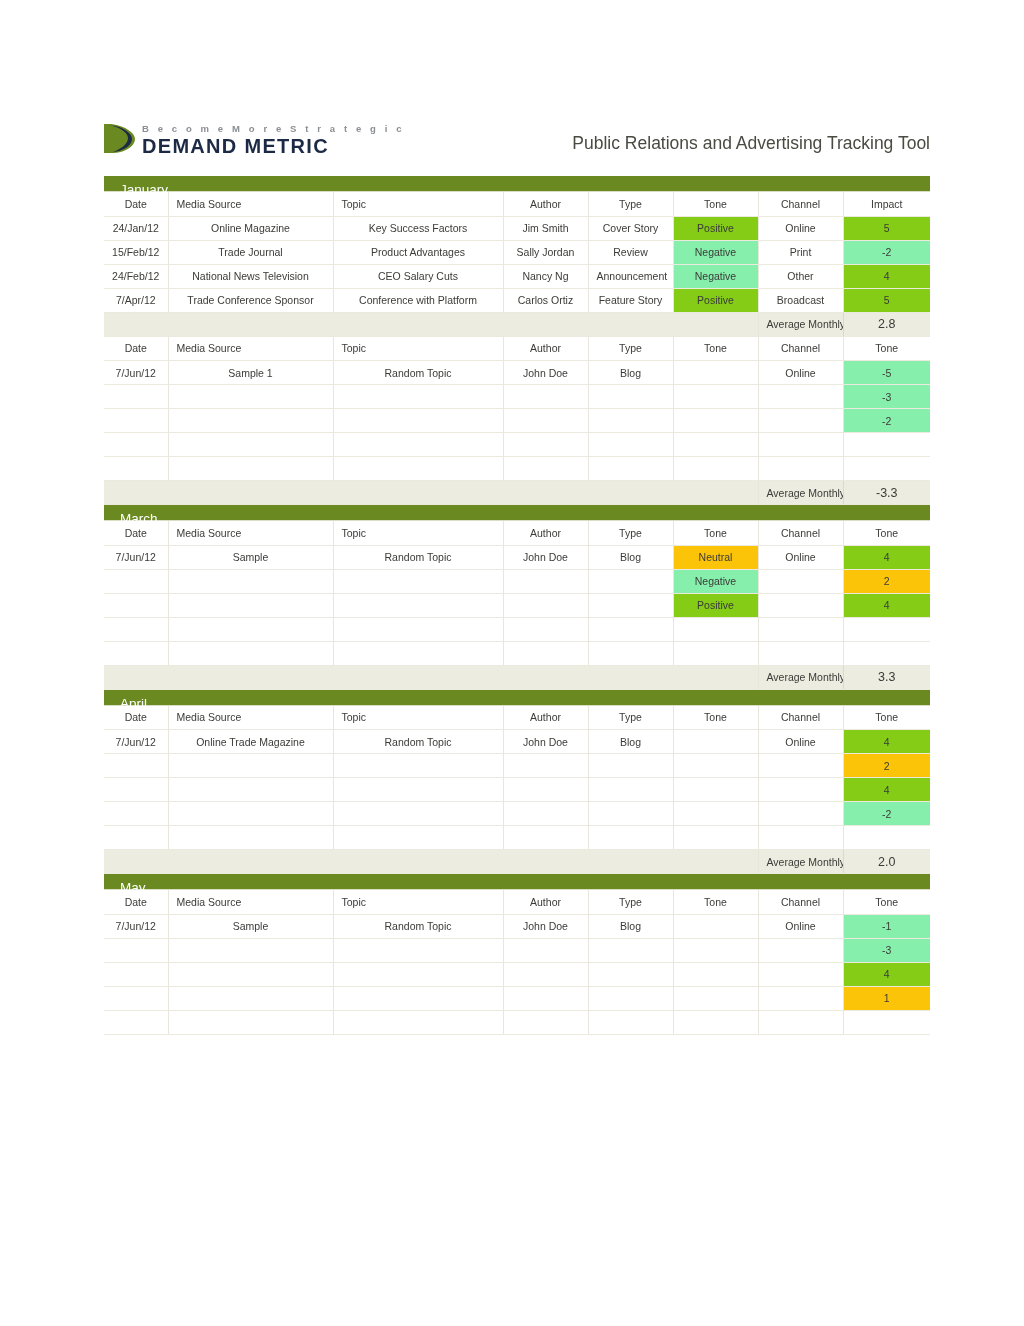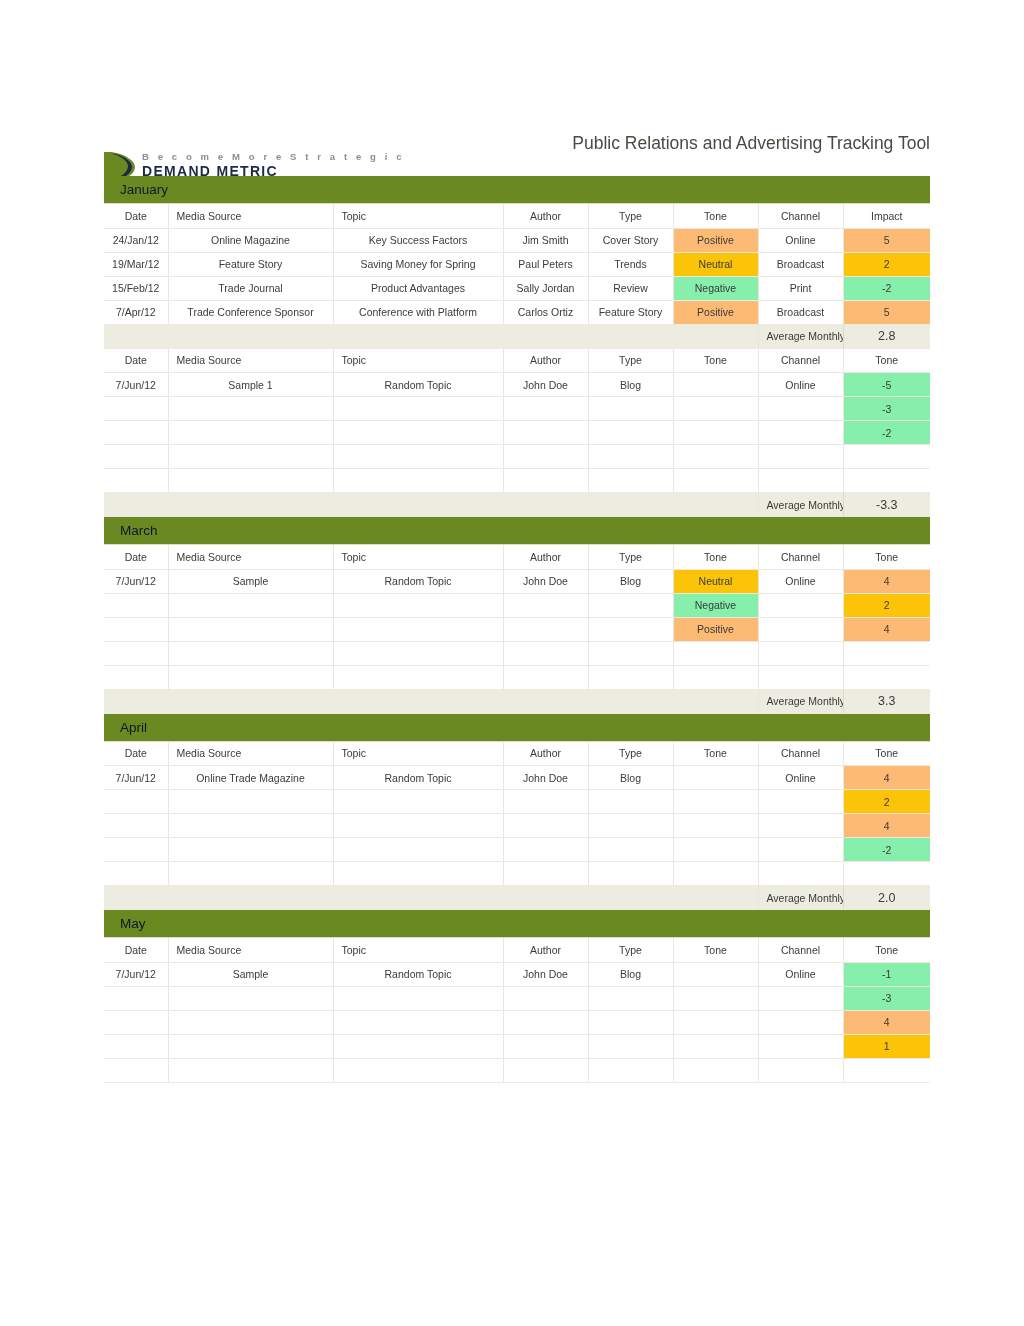--- a/index.html
+++ b/index.html
@@ -31,21 +31,20 @@
     top: 124px;
     width: 826px;
     height: 46px;
   }
   .logo-block {
     position: absolute;
     left: 0;
     top: 0;
     display: flex;
     align-items: flex-start;
-    margin-top: 28px;
   }
   .logo-mark {
     width: 31px;
     height: 29px;
     flex: 0 0 31px;
     position: relative;
     overflow: hidden;
   }
   .logo-words {
     margin-left: 7px;
@@ -55,21 +54,21 @@
     font-size: 9.5px;
     letter-spacing: 3.1px;
     color: #8a8f94;
     font-weight: 700;
     white-space: nowrap;
     display: block;
     margin-bottom: 2px;
     font-family: "Liberation Sans", sans-serif;
   }
   .logo-name {
-    font-size: 14px;
+    font-size: 20px;
     letter-spacing: 1.3px;
     color: #1d2a45;
     font-weight: 700;
     white-space: nowrap;
     display: block;
     font-family: "Liberation Sans", sans-serif;
   }
   .doc-title {
     position: absolute;
     right: 0;
@@ -83,23 +82,23 @@
   
   .sheet {
     position: absolute;
     left: 104px;
     top: 176px;
     width: 826px;
   }
 
   .month-band {
     background: #6a8a21;
-    color: #0f172a;
+    color: #ffffff;
     font-size: 13.5px;
-    height: 28px;
+    height: 16px;
     line-height: 28px;
     padding-left: 16px;
     border-bottom: 1px solid #d9dec4;
   }
 
   table.grid {
     width: 826px;
     border-collapse: collapse;
     table-layout: fixed;
   }
@@ -132,21 +131,21 @@
   col.c-date    { width: 64px; }
   col.c-media   { width: 165px; }
   col.c-topic   { width: 170px; }
   col.c-author  { width: 85px; }
   col.c-type    { width: 85px; }
   col.c-tone    { width: 85px; }
   col.c-channel { width: 85px; }
   col.c-impact  { width: 87px; }
 
   .cell-pos {
-    background: #fdba74;
+    background: #84cc16;
     color: #ffffff;
   }
   .cell-neu {
     background: #fcc408;
     color: #ffffff;
   }
   .cell-neg {
     background: #86efac;
     color: #ffffff;
   }
@@ -226,38 +225,38 @@
               <td>24/Jan/12</td>
               <td class="al">Online Magazine</td>
               <td class="al">Key Success Factors</td>
               <td>Jim Smith</td>
               <td>Cover Story</td>
               <td class="tonecell cell-pos">Positive</td>
               <td>Online</td>
               <td class="scorecell cell-pos">5</td>
             </tr>
             <tr>
-              <td>19/Mar/12</td>
-              <td class="al">Feature Story</td>
-              <td class="al">Saving Money for Spring</td>
-              <td>Paul Peters</td>
-              <td>Trends</td>
-              <td class="tonecell cell-neu">Neutral</td>
-              <td>Broadcast</td>
-              <td class="scorecell cell-neu">2</td>
-            </tr>
-            <tr>
               <td>15/Feb/12</td>
               <td class="al">Trade Journal</td>
               <td class="al">Product Advantages</td>
               <td>Sally Jordan</td>
               <td>Review</td>
               <td class="tonecell cell-neg">Negative</td>
               <td>Print</td>
               <td class="scorecell cell-neg">-2</td>
+            </tr>
+            <tr>
+              <td>24/Feb/12</td>
+              <td class="al">National News Television</td>
+              <td class="al">CEO Salary Cuts</td>
+              <td>Nancy Ng</td>
+              <td>Announcement</td>
+              <td class="tonecell cell-neg">Negative</td>
+              <td>Other</td>
+              <td class="scorecell cell-pos">4</td>
             </tr>
             <tr>
               <td>7/Apr/12</td>
               <td class="al">Trade Conference Sponsor</td>
               <td class="al">Conference with Platform</td>
               <td>Carlos Ortiz</td>
               <td>Feature Story</td>
               <td class="tonecell cell-pos">Positive</td>
               <td>Broadcast</td>
               <td class="scorecell cell-pos">5</td>

